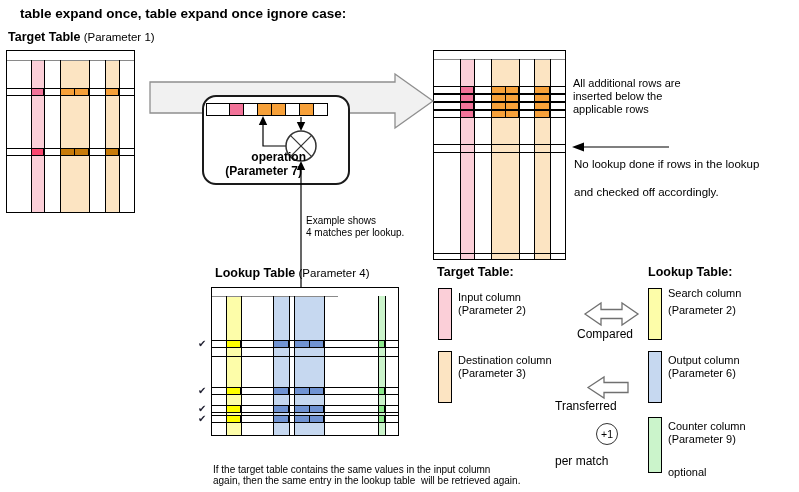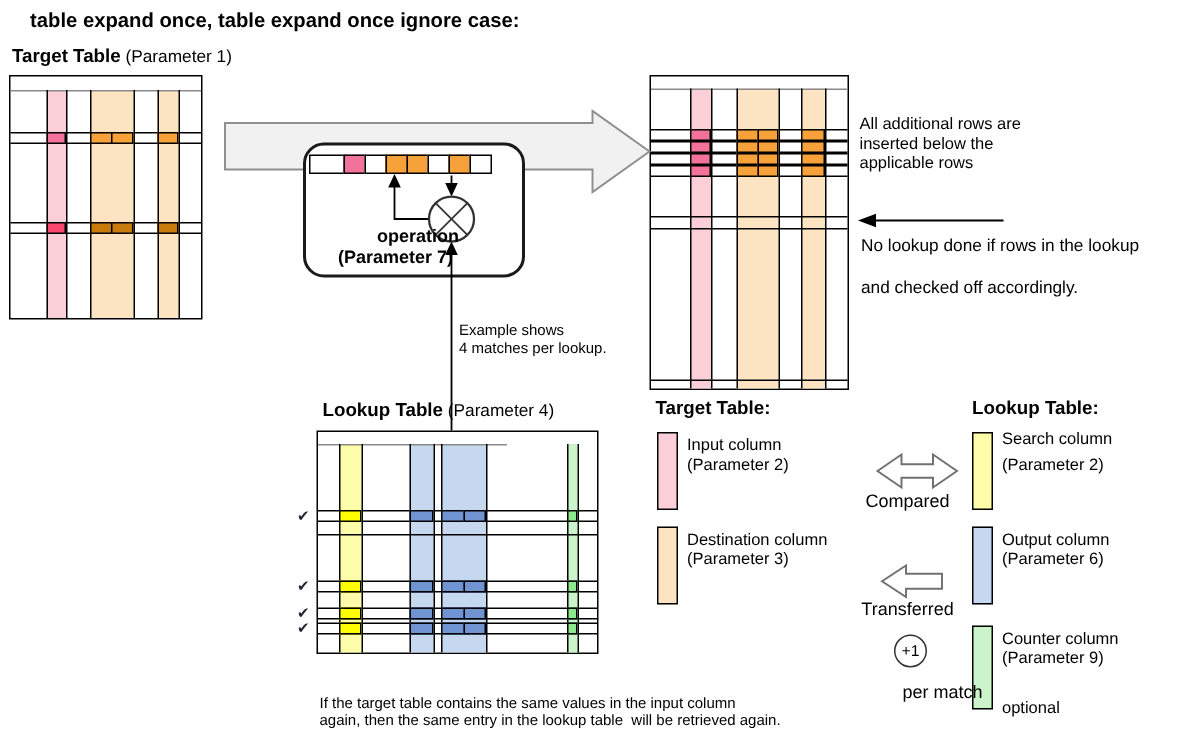--- a/index.html
+++ b/index.html
@@ -112,23 +112,23 @@
   <div class="swatch" style="left: 648px; top: 351px; height: 52px; background: rgb(198, 216, 240);"></div>
   <div class="t" style="left:668px;top:354px">Output column</div>
   <div class="t" style="left:668px;top:367px">(Parameter 6)</div>
 
   <div class="swatch" style="left: 648px; top: 417px; height: 56px; background: rgb(203, 244, 203);"></div>
   <div class="t" style="left:668px;top:420px">Counter column</div>
   <div class="t" style="left:668px;top:433px">(Parameter 9)</div>
   <div class="t" style="left:668px;top:466px">optional</div>
 
   <div class="t mid" style="left:555px;top:328px;width:100px;text-align:center">Compared</div>
-  <div class="t mid" style="left:555px;top:400px;width:100px;text-align:center">Transferred</div>
+  <div class="t mid" style="left:555px;top:400px;width:100px;text-align:left">Transferred</div>
   <div class="plusone">+1</div>
-  <div class="t mid" style="left:555px;top:455px;width:100px;text-align:right">per match</div>
+  <div class="t mid" style="left:555px;top:455px;width:100px;text-align:left">per match</div>
 
 <div class="tbl" style="left: 6px; top: 50px; width: 129px; height: 163px;">
       <div class="abs" style="left: 24px; top: 9px; width: 13px; bottom: 0px; background: rgb(251, 207, 216);"></div>
       <div class="abs" style="left: 53px; top: 9px; width: 29px; bottom: 0px; background: rgb(252, 228, 194);"></div>
       <div class="abs" style="left: 98px; top: 9px; width: 14px; bottom: 0px; background: rgb(252, 228, 194);"></div>
       <div class="abs" style="left: 0px; top: 9px; width: 127px; height: 1px; background: rgb(138, 138, 138);"></div>
       <div class="abs" style="left: 24px; top: 9px; width: 1px; bottom: 0px; background: rgb(0, 0, 0);"></div>
       <div class="abs" style="left: 37px; top: 9px; width: 1px; bottom: 0px; background: rgb(0, 0, 0);"></div>
       <div class="abs" style="left: 53px; top: 9px; width: 1px; bottom: 0px; background: rgb(0, 0, 0);"></div>
       <div class="abs" style="left: 82px; top: 9px; width: 1px; bottom: 0px; background: rgb(0, 0, 0);"></div>

